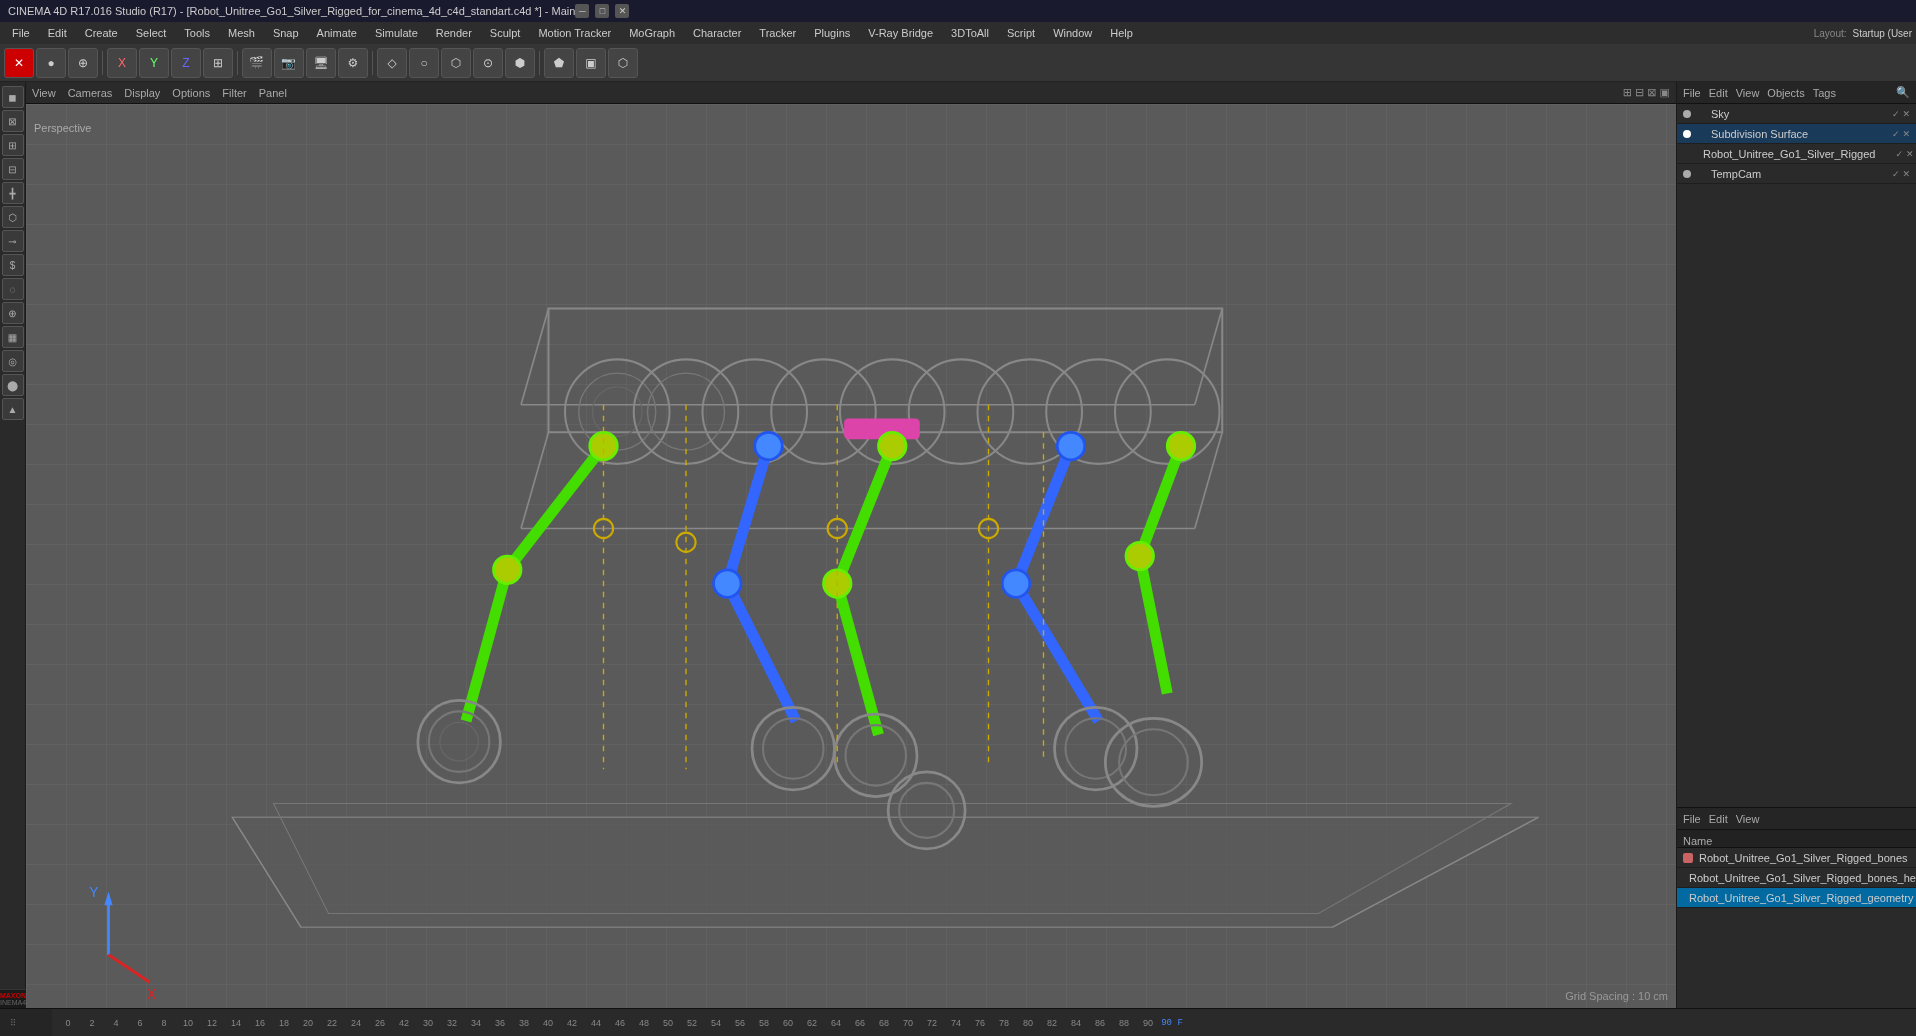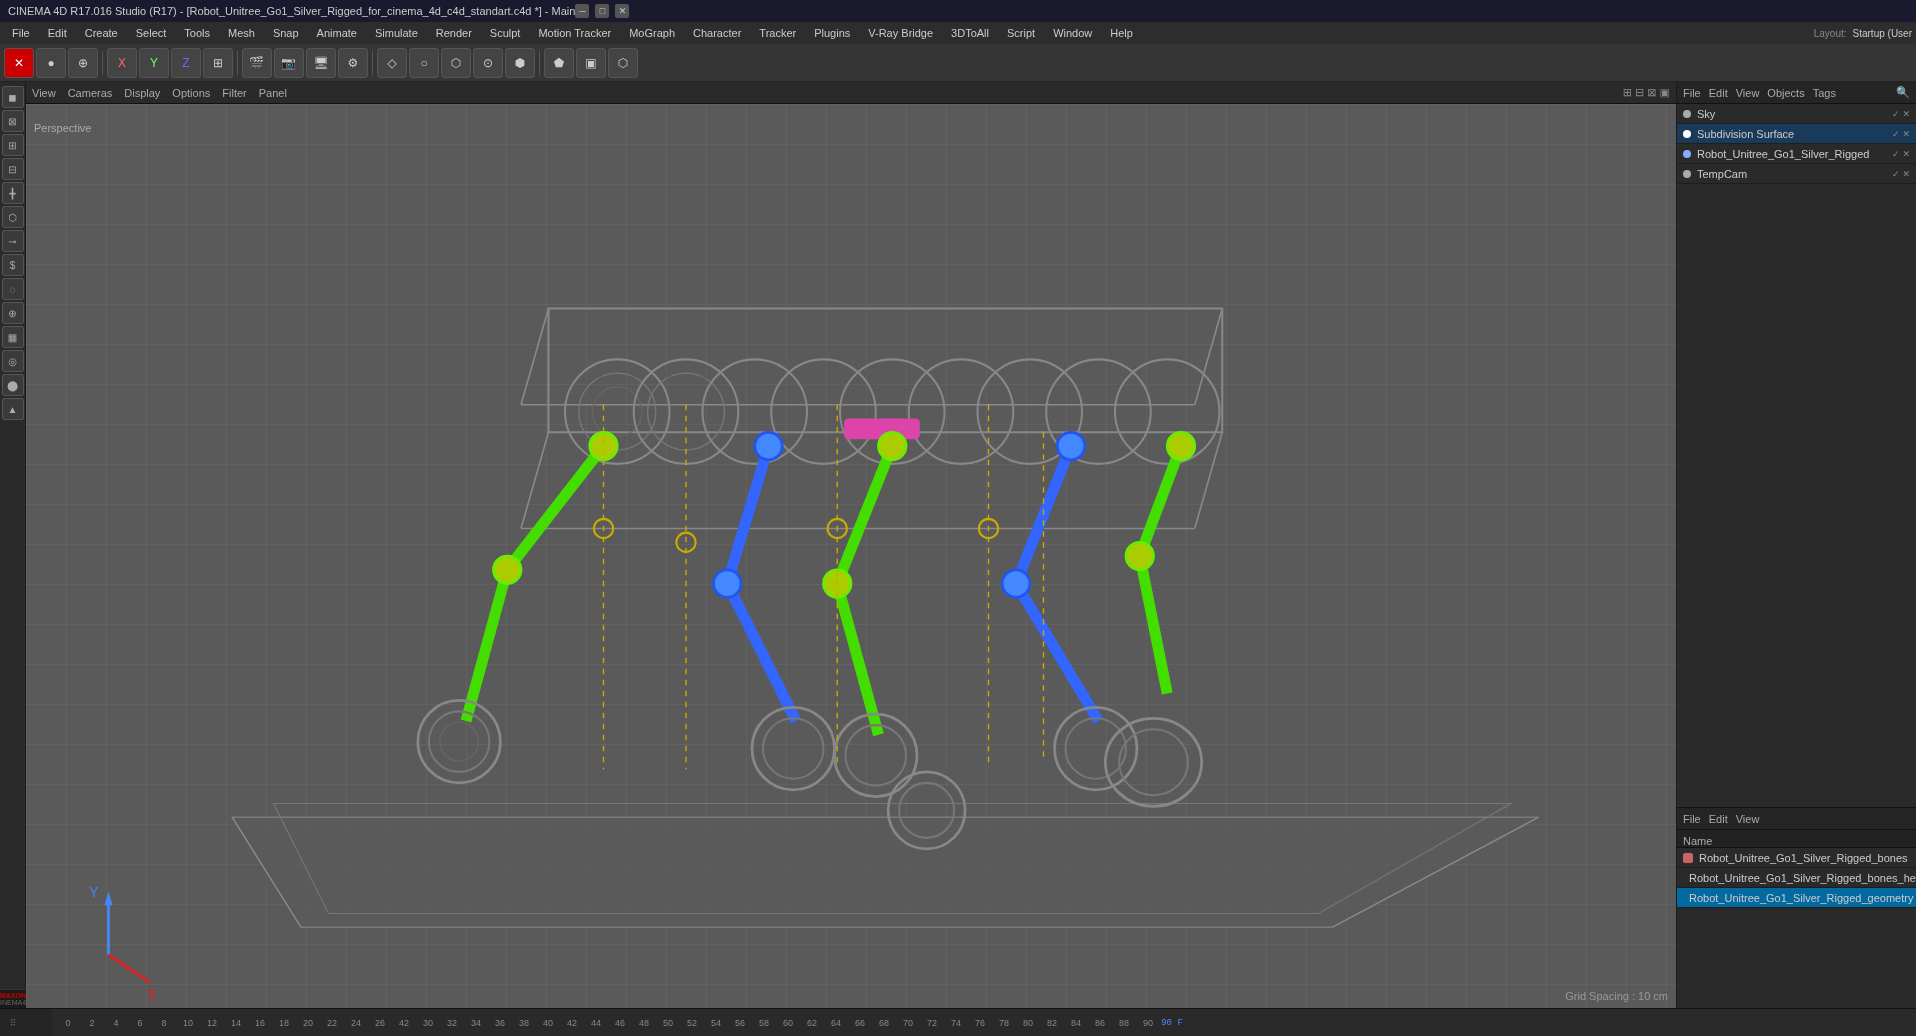--- a/index.html
+++ b/index.html
@@ -93,21 +93,21 @@
     #right-panel-top {
       flex: 1; border-bottom: 1px solid #111;
     }
     #rp-header {
       height: 22px; background: #252525; display: flex; align-items: center;
       padding: 0 6px; gap: 8px; border-bottom: 1px solid #111;
     }
     #rp-header span { color: #aaa; cursor: pointer; font-size: 11px; }
     .rp-object-row {
       height: 20px; display: flex; align-items: center; padding: 0 6px;
-      gap: 6px; border-bottom: 1px solid #1e1e1e; cursor: pointer;
+      gap: 20px; border-bottom: 1px solid #1e1e1e; cursor: pointer;
     }
     .rp-dot { width: 8px; height: 8px; border-radius: 50%; }
     .rp-label { font-size: 11px; color: #ccc; flex: 1; }
     .rp-icons { display: flex; gap: 3px; }
     .rp-icon { font-size: 9px; color: #888; }
 
     #right-panel-bottom {
       height: 200px; display: flex; flex-direction: column;
     }
     #rpb-header {

